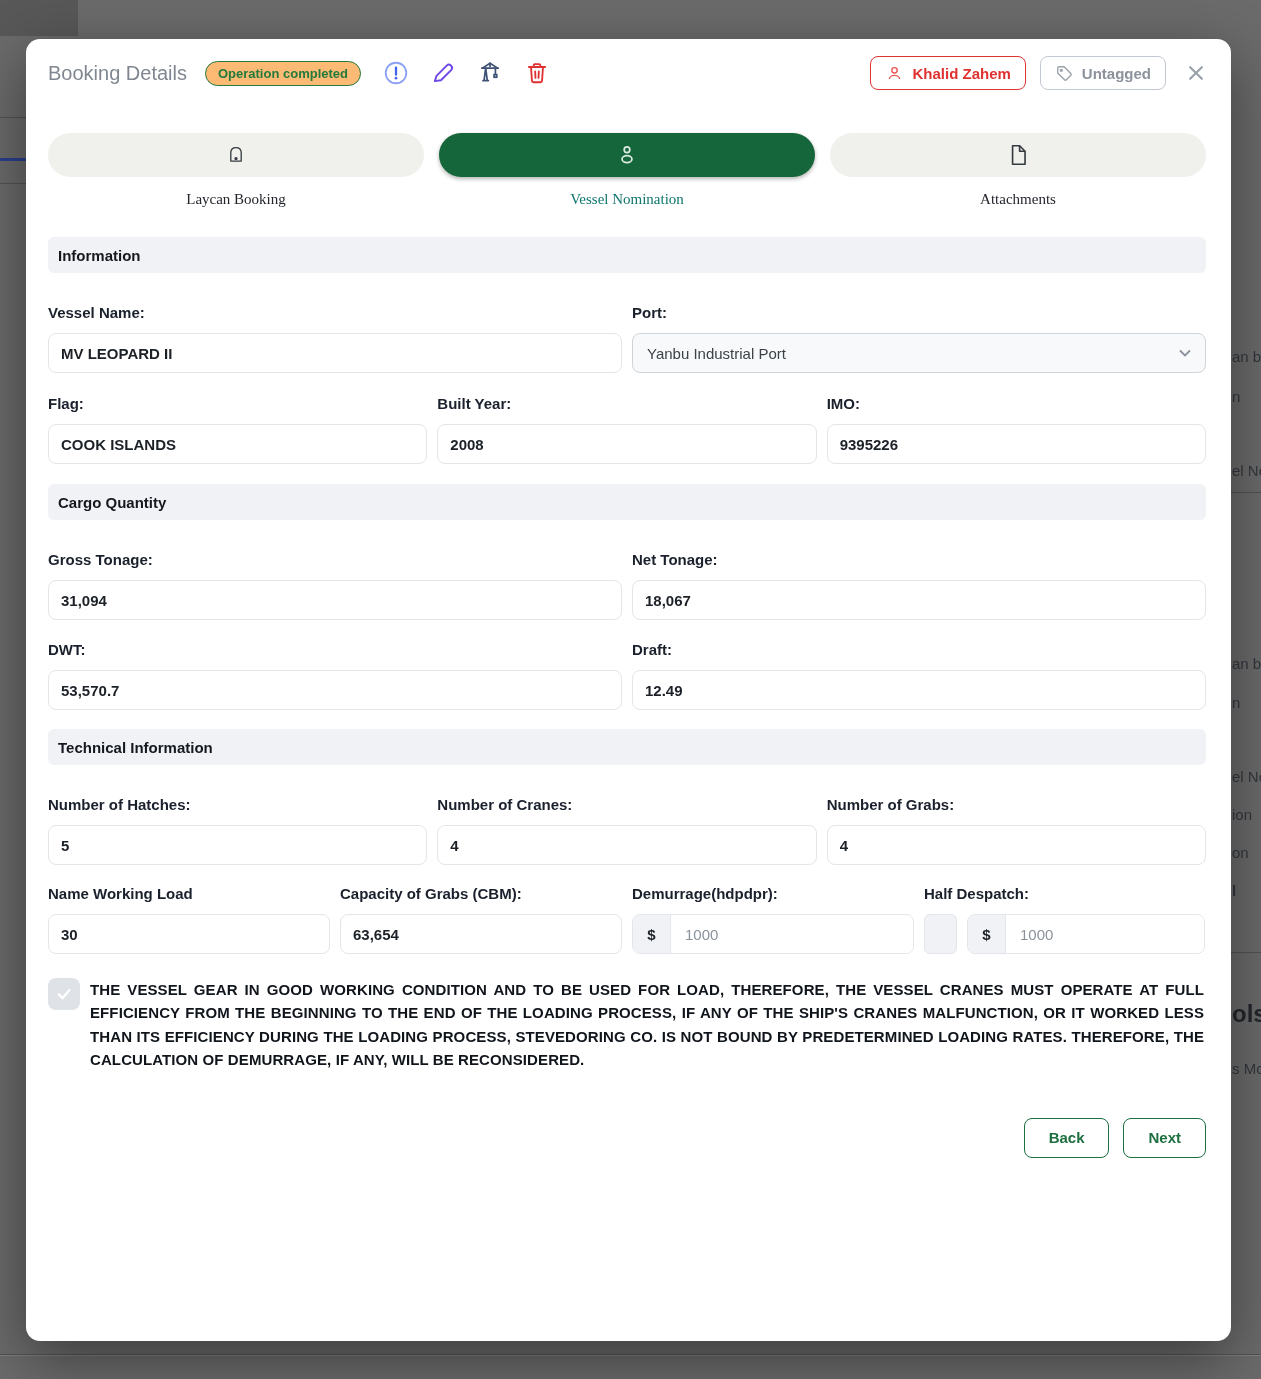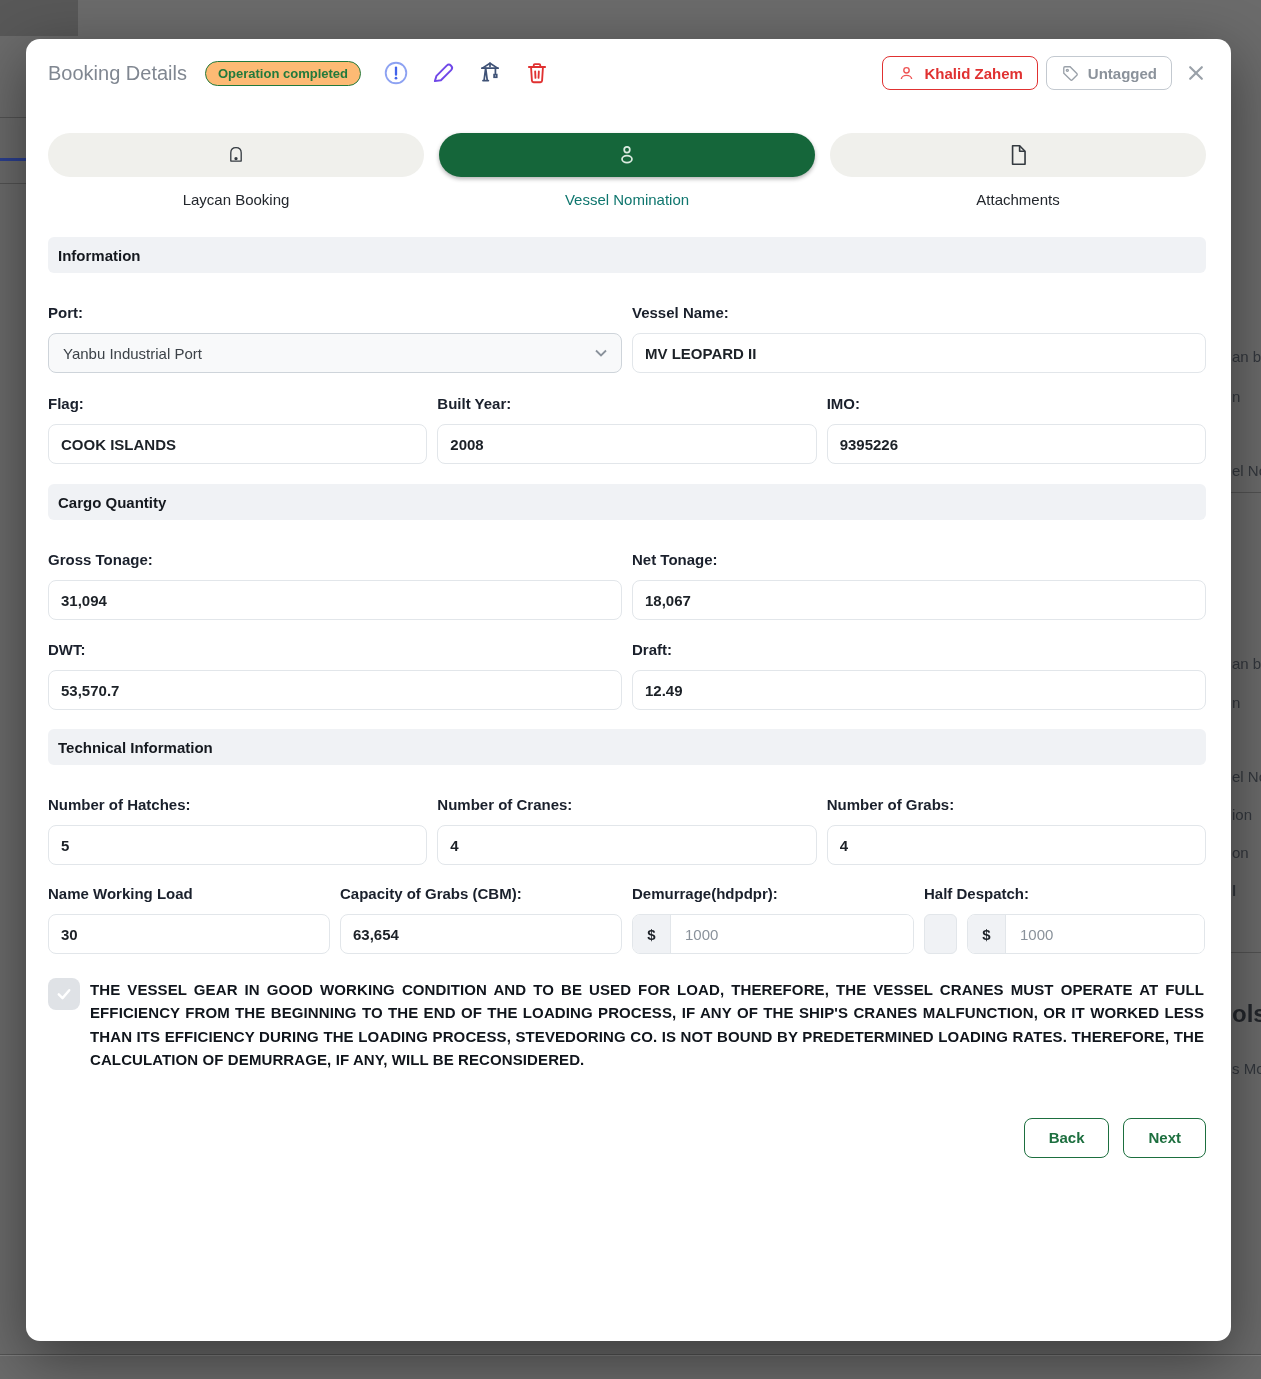--- a/index.html
+++ b/index.html
@@ -31,37 +31,37 @@
 
   
   .hdr { display:flex; align-items:center; margin-top:16px; height:36px; }
   .hdr-title { font-size:20px; font-weight:500; color:#808791; }
   .badge {
     margin-left:18px; border:1px solid #227a3c; color:#227a3c;
     font-size:13px; font-weight:700; padding:4px 12px; border-radius:13px; background:#fdba74;
   }
   .hdr-icons { display:flex; align-items:center; gap:21px; margin-left:22px; }
   .hicon { width:26px; height:26px; cursor:pointer; }
-  .hdr-right { margin-left:auto; display:flex; align-items:center; gap:8px;text-align:center; }
+  .hdr-right { margin-left:auto; display:flex; align-items:center; gap:14px;text-align:center; }
   .pillbtn {
     display:flex; align-items:center; gap:8px; height:34px; padding:0 14px;
     border-radius:8px; background:#fff; font-size:15px; font-weight:700; cursor:pointer;
   }
   .pill-user { border:1px solid #e03131; color:#e03131; }
   .pill-tag  { border:1px solid #c3c9d0; color:#8b929b; }
   .xclose { width:20px; height:20px; margin-left:6px; cursor:pointer; }
 
   
   .tabs { display:flex; gap:15px; margin-top:42px; }
   .tabpill {
     flex:1; height:44px; border-radius:22px; background:#f0f0ec;
     display:flex; align-items:center; justify-content:center; cursor:pointer;
   }
   .tabpill.active { background:#15663a; box-shadow:0 2px 4px rgba(0,0,0,.3); }
-  .tablabels { display:flex; gap:15px; margin-top:14px; }
+  .tablabels { display:flex; gap:15px; margin-top:14px;font-family:Liberation Serif, serif; }
   .tablabel { flex:1; text-align:center; font-size:15px; color:#23272d; }
   .tablabel.active { color:#0f766e; }
 
   
   .secbar {
     margin-top:20px; height:36px; background:#f0f2f5; border-radius:6px;
     display:flex; align-items:center; padding-left:10px;
     font-size:15px; font-weight:700; color:#15191f;
   }
 
@@ -231,31 +231,31 @@
   <div class="tablabels mrow">
     <div class="tablabel">Laycan Booking</div>
     <div class="tablabel active">Vessel Nomination</div>
     <div class="tablabel">Attachments</div>
   </div>
 
   <div class="secbar mrow" style="margin-top:29px;">Information</div>
 
   <div class="row cols2 mrow" style="margin-top:31px;">
     <div>
+      <div class="field-label">Vessel Name:</div>
+      <input class="tinput" value="MV LEOPARD II" style="">
+    </div>
+    <div>
       <div class="field-label">Port:</div>
       <div class="select">
         <span>Yanbu Industrial Port</span>
         <svg width="12" height="8" viewBox="0 0 12 8">
           <path d="M1 1.5 L6 6.5 L11 1.5" fill="none" stroke="#8a929b" stroke-width="1.8"></path>
         </svg>
       </div>
-    </div>
-    <div>
-      <div class="field-label">Vessel Name:</div>
-      <input class="tinput" value="MV LEOPARD II" style="">
     </div>
   </div>
 
   <div class="row cols3 mrow" style="margin-top:22px;">
     <div>
       <div class="field-label">Flag:</div>
       <input class="tinput" value="COOK ISLANDS" style="">
     </div>
     <div>
       <div class="field-label">Built Year:</div>

